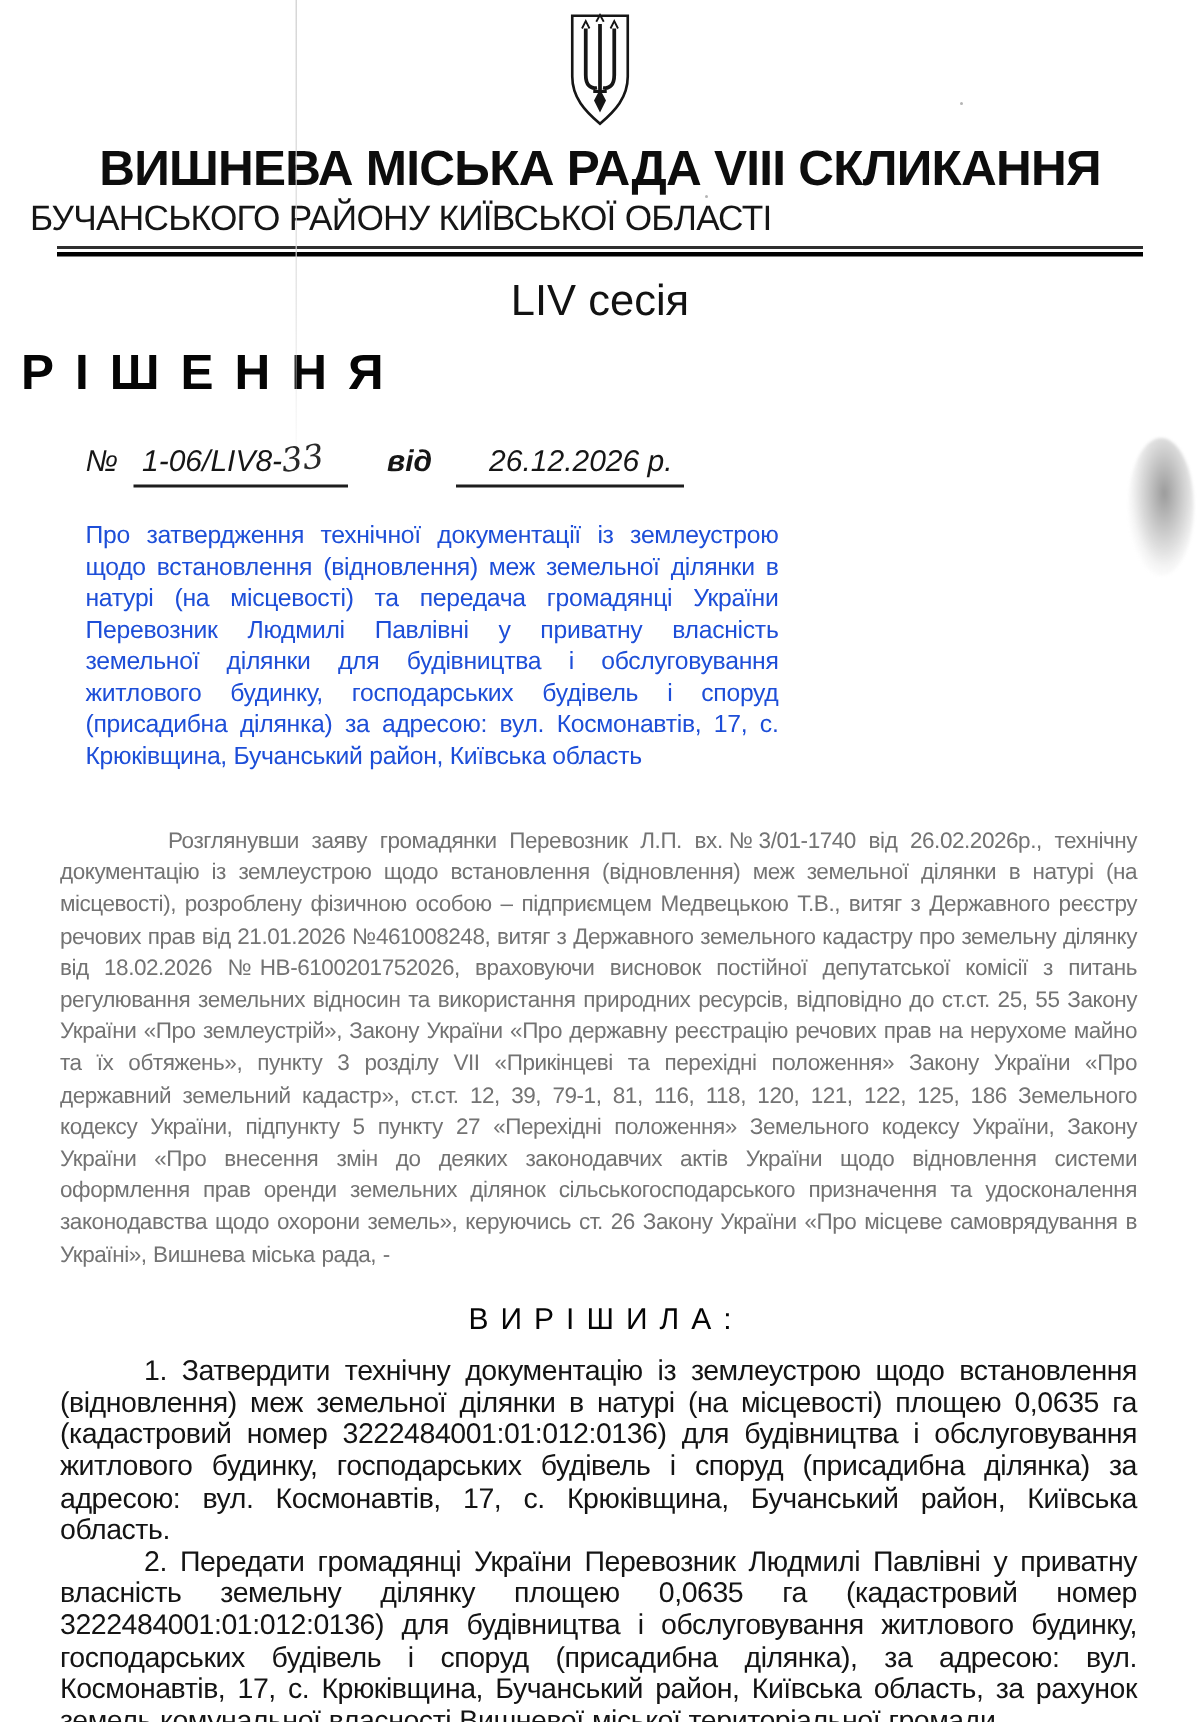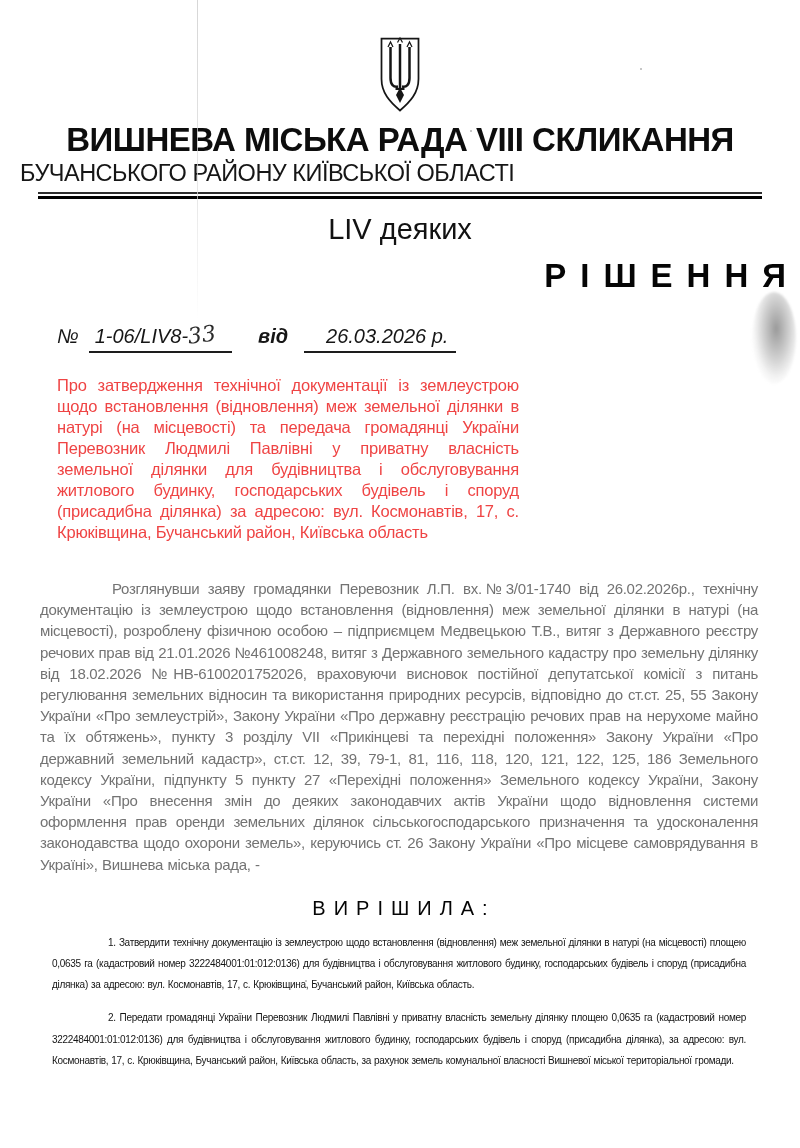--- a/index.html
+++ b/index.html
@@ -5,21 +5,21 @@
   html,body{margin:0;padding:0;background:#e9e9e9;}
   .page{
     position:relative;
     width:800px;height:1148px;
     margin:0 auto;
     background:#ffffff;
     font-family:"Liberation Sans","DejaVu Sans",sans-serif;
     color:#1a1a1a;
     overflow:hidden;
     box-sizing:border-box;
-    padding-top:36px;
+    padding-top:8px;
   }
   
   .fold-line{
     position:absolute;left:197px;top:0;width:1px;height:320px;
     background:linear-gradient(#c9c9c9,#dedede 60%,transparent);
     opacity:.75;pointer-events:none;
   }
   .smudge{
     position:absolute;right:4px;top:292px;width:44px;height:92px;
     background:radial-gradient(ellipse at 55% 40%,rgba(55,55,55,.5),rgba(110,110,110,.25) 45%,rgba(160,160,160,.12) 62%,transparent 75%);
@@ -51,21 +51,21 @@
   .rule .thin{height:2px;background:#2e2e2e;}
   .rule .thick{height:3px;background:#000;margin-top:2px;}
   .session{
     margin:15px 0 0;
     text-align:center;
     font-size:29px;line-height:31px;
     font-weight:400;color:#121212;
   }
   .doc-type{
     margin:13px 0 0;
-    text-align:right;
+    text-align:left;
     font-size:33px;line-height:36px;
     font-weight:700;
     letter-spacing:14px;
     text-indent:14px;
     color:#050505;
   }
   
   .number-row{
     margin:29px 40px 0 57px;
     font-size:20px;line-height:26px;
@@ -89,21 +89,21 @@
     transform:rotate(-7deg) translateY(-1px);
     color:#2a2a2a;
   }
   
   .subject{
     width:462px;
     margin:22px 0 0 57px;
     text-align:justify;
     font-size:16.5px;line-height:21px;
     letter-spacing:-0.2px;
-    color:#ef4444;
+    color:#1d4ed8;
   }
   .preamble{
     margin:35px 42px 0 40px;
     text-align:justify;
     text-indent:72px;
     font-size:15px;line-height:21.2px;
     letter-spacing:-0.3px;
     word-spacing:0.5px;
     color:#737373;
   }
@@ -111,24 +111,24 @@
     margin:21px 0 0;
     text-align:center;
     font-size:20px;line-height:24px;
     font-weight:400;
     letter-spacing:8px;
     text-indent:8px;
     color:#050505;
   }
   .items{margin:12px 42px 0 40px;}
   .items p{
-    margin:12px;
+    margin:0;
     text-align:justify;
     text-indent:56px;
-    font-size:10px;line-height:21.2px;
+    font-size:19px;line-height:21.2px;
     letter-spacing:-0.3px;
     word-spacing:0.5px;
     color:#141414;
   }
 </style>
 </head>
 <body>
 
 <div class="page">
 
@@ -155,25 +155,25 @@
   </svg>
 
   <div class="council">ВИШНЕВА МІСЬКА РАДА VIII СКЛИКАННЯ</div>
   <div class="district">БУЧАНСЬКОГО РАЙОНУ КИЇВСЬКОЇ ОБЛАСТІ</div>
 
   <div class="rule">
     <div class="thin"></div>
     <div class="thick"></div>
   </div>
 
-  <div class="session">LIV деяких</div>
+  <div class="session">LIV сесія</div>
   <div class="doc-type">РІШЕННЯ</div>
 
   <div class="number-row">
-    <span>№</span><span class="u num-val"><span>1-06/LIV8-</span><span class="hand">33</span></span><span class="vid">від</span><span class="u date-val">26.03.2026 р.</span>
+    <span>№</span><span class="u num-val"><span>1-06/LIV8-</span><span class="hand">33</span></span><span class="vid">від</span><span class="u date-val">26.12.2026 р.</span>
   </div>
 
   <div class="subject">Про затвердження технічної документації із землеустрою щодо встановлення (відновлення) меж земельної ділянки в натурі (на місцевості) та передача громадянці України Перевозник Людмилі Павлівні у приватну власність земельної ділянки для будівництва і обслуговування житлового будинку, господарських будівель і споруд (присадибна ділянка) за адресою: вул. Космонавтів, 17, с. Крюківщина, Бучанський район, Київська область</div>
 
   <div class="preamble">Розглянувши заяву громадянки Перевозник Л.П. вх.№3/01-1740 від 26.02.2026р., технічну документацію із землеустрою щодо встановлення (відновлення) меж земельної ділянки в натурі (на місцевості), розроблену фізичною особою – підприємцем Медвецькою Т.В., витяг з Державного реєстру речових прав від 21.01.2026 №461008248, витяг з Державного земельного кадастру про земельну ділянку від 18.02.2026 №НВ-6100201752026, враховуючи висновок постійної депутатської комісії з питань регулювання земельних відносин та використання природних ресурсів, відповідно до ст.ст. 25, 55 Закону України «Про землеустрій», Закону України «Про державну реєстрацію речових прав на нерухоме майно та їх обтяжень», пункту 3 розділу VII «Прикінцеві та перехідні положення» Закону України «Про державний земельний кадастр», ст.ст. 12, 39, 79-1, 81, 116, 118, 120, 121, 122, 125, 186 Земельного кодексу України, підпункту 5 пункту 27 «Перехідні положення» Земельного кодексу України, Закону України «Про внесення змін до деяких законодавчих актів України щодо відновлення системи оформлення прав оренди земельних ділянок сільськогосподарського призначення та удосконалення законодавства щодо охорони земель», керуючись ст. 26 Закону України «Про місцеве самоврядування в Україні», Вишнева міська рада, -</div>
 
   <div class="resolved">ВИРІШИЛА:</div>
 
   <div class="items">
     <p>1. Затвердити технічну документацію із землеустрою щодо встановлення (відновлення) меж земельної ділянки в натурі (на місцевості) площею 0,0635 га (кадастровий номер 3222484001:01:012:0136) для будівництва і обслуговування житлового будинку, господарських будівель і споруд (присадибна ділянка) за адресою: вул. Космонавтів, 17, с. Крюківщина, Бучанський район, Київська область.</p>

